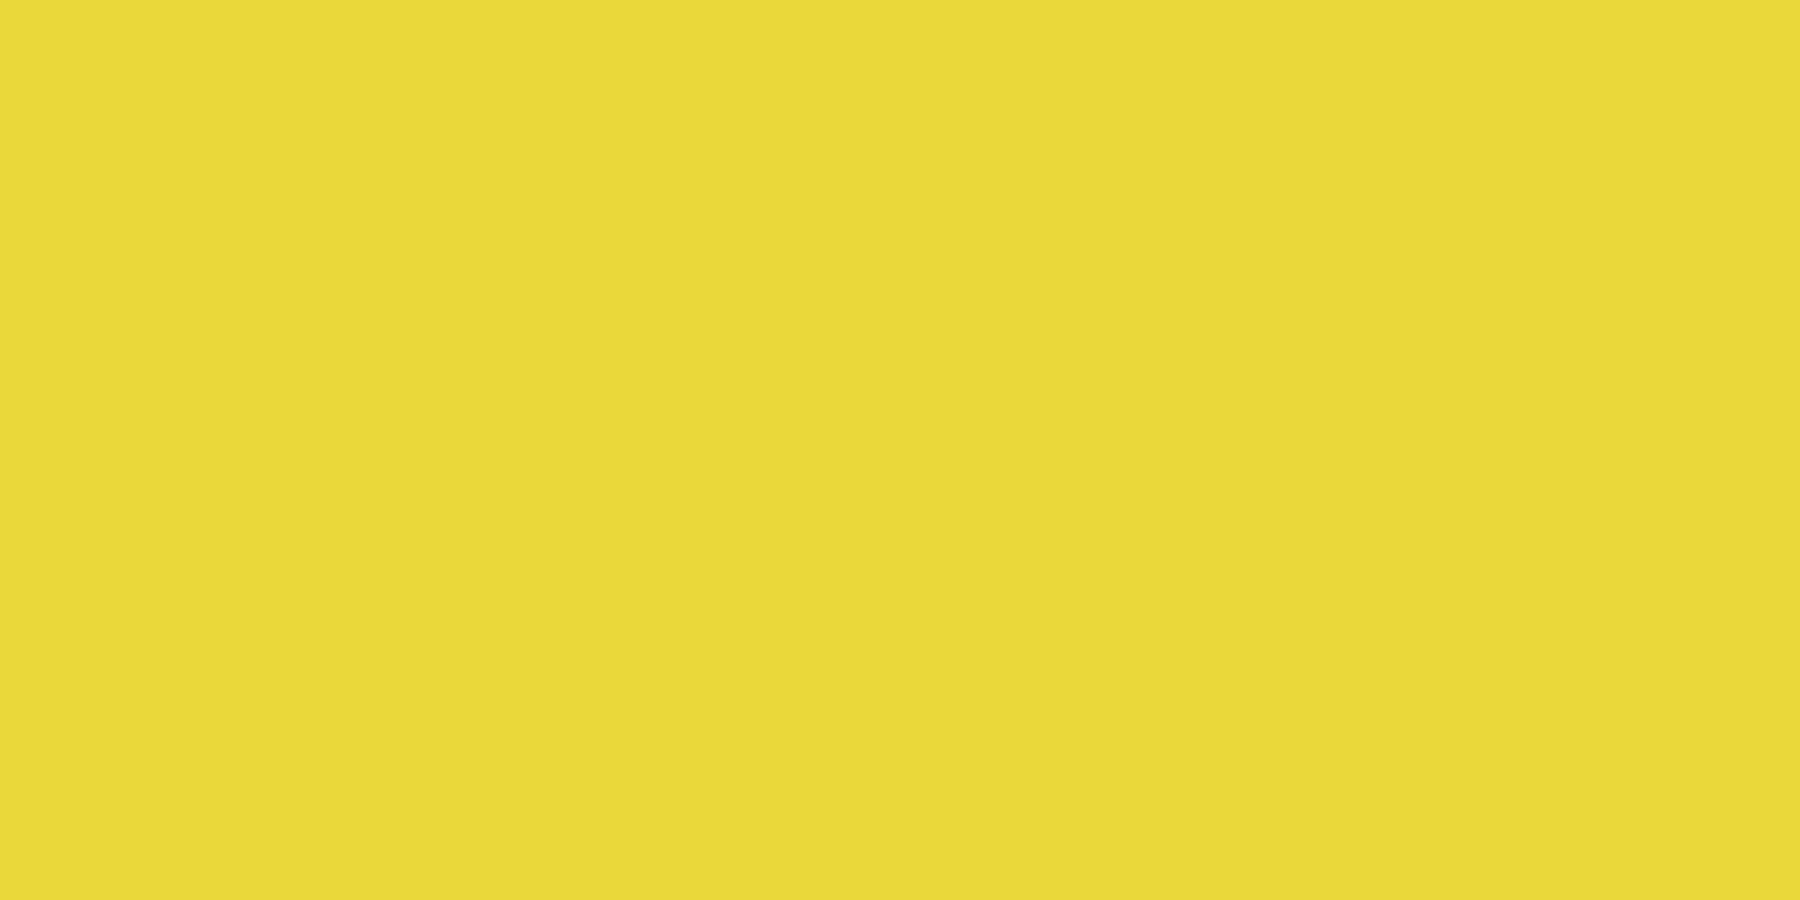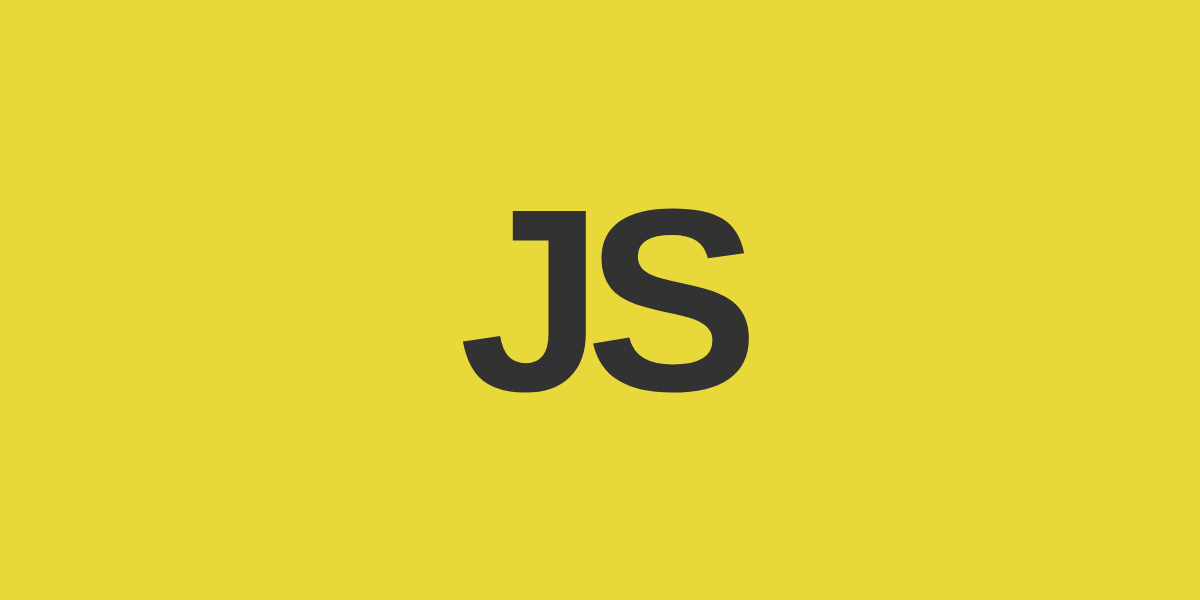--- a/index.html
+++ b/index.html
@@ -40,14 +40,13 @@
       padding-top: 20px;
     }
     .method-item {
       line-height: 1;
     }
   </style>
 </head>
 <body>
 
 <div class="container">
-  <div class="logo">JS</div>
 </div>
 
 </body></html>

